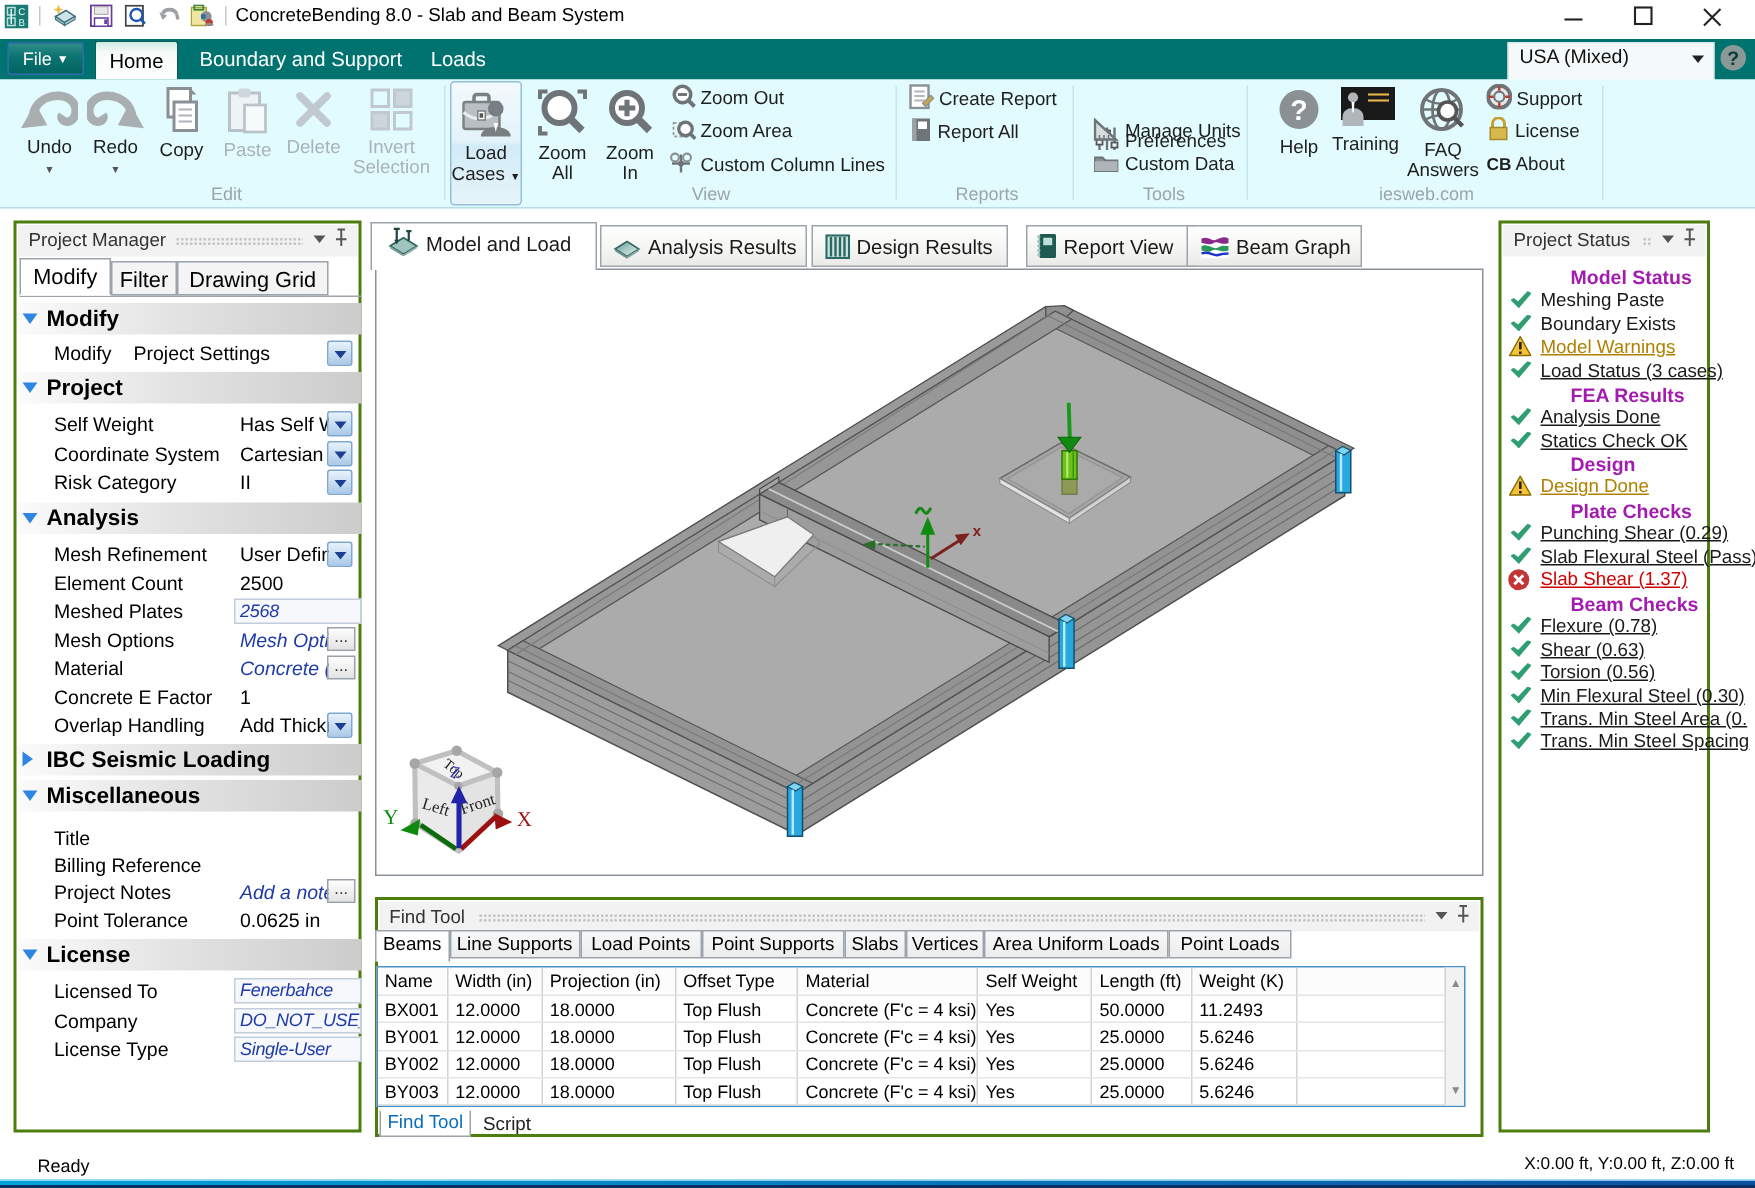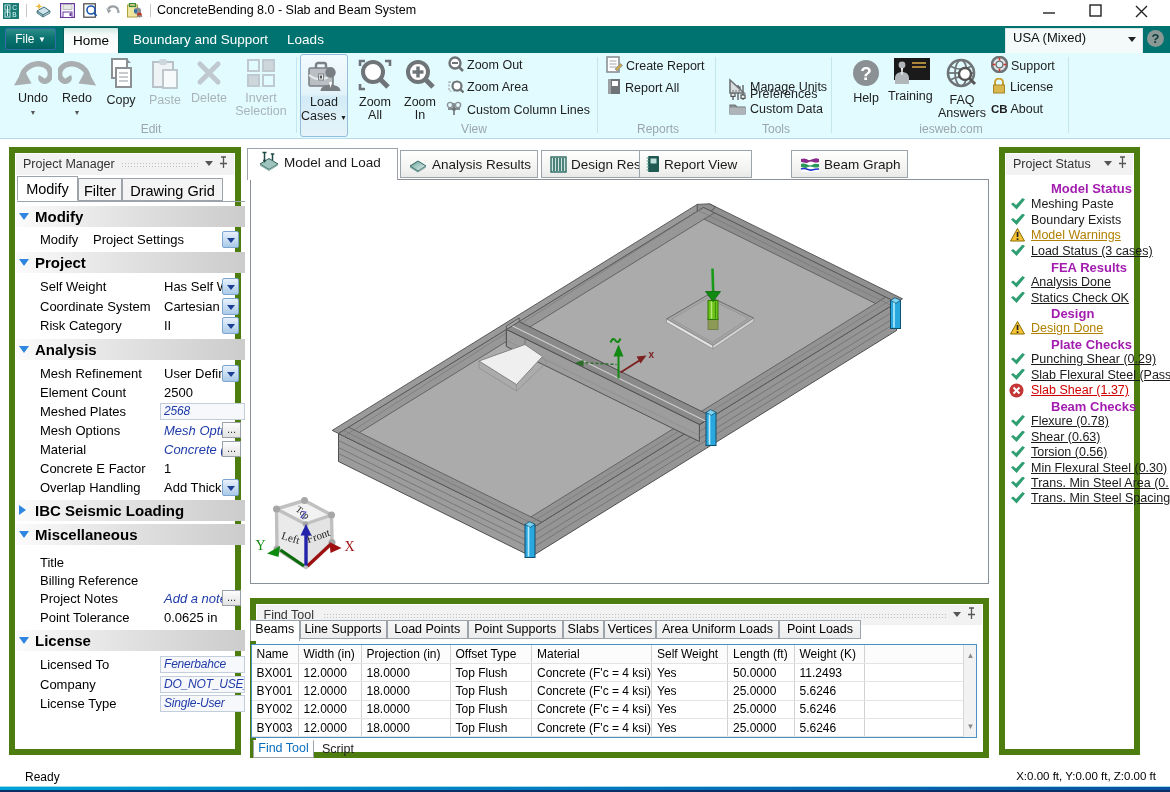--- a/index.html
+++ b/index.html
@@ -19,21 +19,21 @@
 
 #ribbon{position:absolute;left:0;top:52.5px;width:1170px;height:86.5px;background:#e2fbfe;border-bottom:1px solid #b7dbe8;}
 .grpsep{position:absolute;top:4px;width:1px;height:76px;background:#c6e6ee;}
 .grplabel{position:absolute;top:69px;font-size:12px;color:#9aa6ac;width:120px;text-align:center;}
 .bigbtn{position:absolute;top:2px;text-align:center;font-size:12.5px;color:#1e1e1e;line-height:13.5px;}
 .bigbtn .ic{display:block;margin:3px auto 4px auto;}
 .dis{color:#a9b4ba;}
 .smallbtn{position:absolute;font-size:12.5px;color:#1e1e1e;height:17px;line-height:17px;}
 .smallbtn svg{vertical-align:-3px;margin-right:3px;}
 
-.panel{position:absolute;background:#fff;border:6px solid #4d7c0f;}
+.panel{position:absolute;background:#fff;border:2px solid #4d7c0f;}
 .phead{position:absolute;left:1px;top:1px;right:1px;height:21px;background:#f2f2f2;color:#333;font-size:12.5px;line-height:21px;padding-left:7px;}
 .pdots{position:absolute;top:8px;height:6px;background-image:radial-gradient(#bfbfbf 0.8px,transparent 0.9px);background-size:3px 3px;}
 .phicons{position:absolute;right:5px;top:0;color:#555;font-size:10px;}
 
 .ltab{position:absolute;top:0;height:25px;background:#fff;border:1px solid #9ca3ab;font-size:14.5px;color:#000;text-align:center;line-height:24px;}
 .sechead{position:absolute;left:1px;width:229px;height:21px;background:linear-gradient(90deg,#fbfbfb 0%,#e3e3e3 45%,#cccccc 100%);font-size:15px;font-weight:bold;color:#000;line-height:21px;padding-left:19px;}
 .sechead .tri{position:absolute;left:3px;top:7px;width:0;height:0;}
 .trid{border-left:5px solid transparent;border-right:5px solid transparent;border-top:7px solid #2e86e0;}
 .trir{border-top:5px solid transparent;border-bottom:5px solid transparent;border-left:7px solid #2e86e0;}
 .frow{position:absolute;left:1px;width:229px;height:19px;font-size:13px;color:#000;line-height:19px;}
@@ -471,21 +471,21 @@
 <div class="ctab" style="left:541px;width:131px;padding-left:8px;">
   <svg width="17" height="17" viewBox="0 0 17 17">
         <rect x="1" y="1" width="15" height="15" fill="#cfe4e1" stroke="#2a6a60" stroke-width="1.4"></rect>
         <g stroke="#2a6a60" stroke-width="1.6">
           <line x1="4" y1="2" x2="4" y2="15"></line>
           <line x1="7" y1="2" x2="7" y2="15"></line>
           <line x1="10" y1="2" x2="10" y2="15"></line>
           <line x1="13" y1="2" x2="13" y2="15"></line>
         </g>
       </svg>Design Results</div>
-<div class="ctab" style="left:639px;width:112.5px;padding-left:4px;">
+<div class="ctab" style="left:684px;width:112.5px;padding-left:4px;">
   <svg width="16" height="18" viewBox="0 0 16 18">
         <rect x="4" y="1" width="11" height="16" rx="1" fill="#1e5a52"></rect>
         <rect x="6.5" y="3.5" width="6" height="5" fill="#bfe0da"></rect>
         <g fill="#9ec5bf">
           <circle cx="3.5" cy="3" r="1.1"></circle>
           <circle cx="3.5" cy="6" r="1.1"></circle>
           <circle cx="3.5" cy="9" r="1.1"></circle>
           <circle cx="3.5" cy="12" r="1.1"></circle>
           <circle cx="3.5" cy="15" r="1.1"></circle>
         </g>

